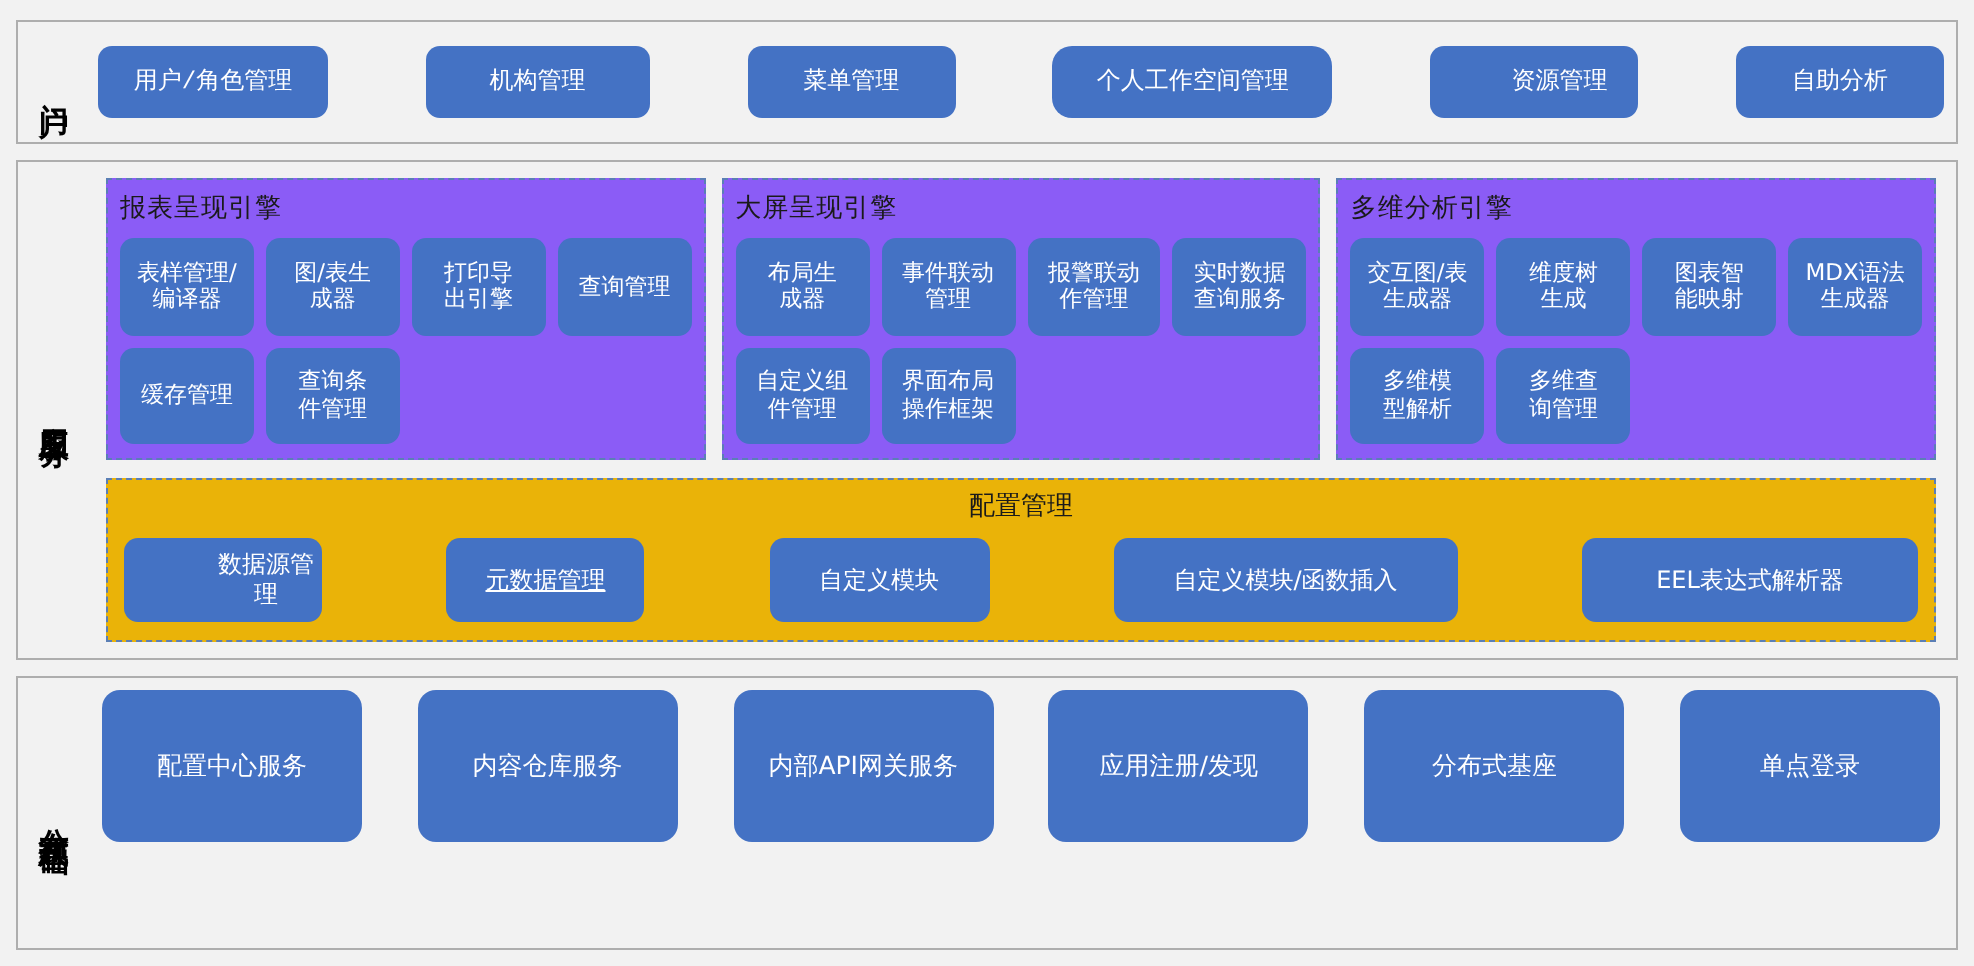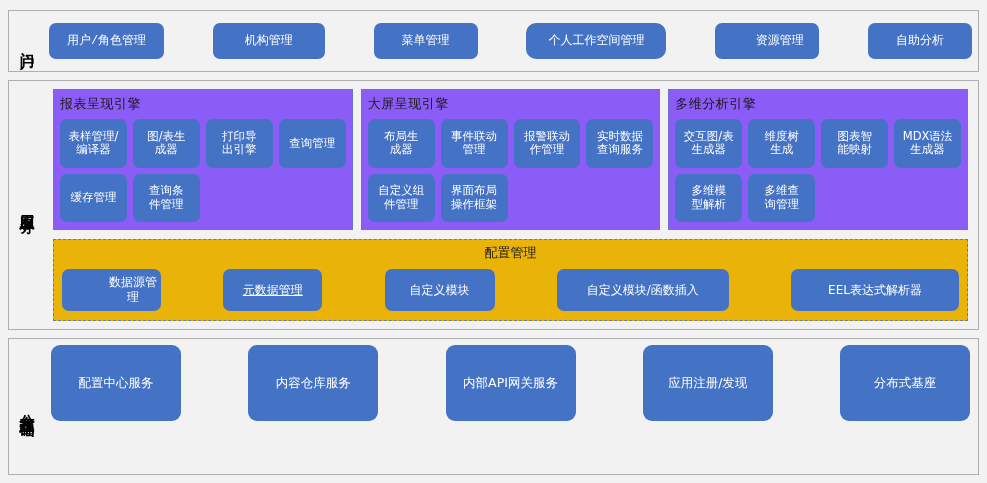--- a/index.html
+++ b/index.html
@@ -307,16 +307,17 @@
   </div>
 
   <div class="band row-bottom">
     <div class="band-label">分布式基础</div>
     <div class="band-body">
       <div class="pill">配置中心服务</div>
       <div class="pill">内容仓库服务</div>
       <div class="pill">内部API网关服务</div>
       <div class="pill">应用注册/发现</div>
       <div class="pill">分布式基座</div>
+      <div class="pill">单点登录</div>
     </div>
   </div>
 
 </div>
 
 </body></html>

